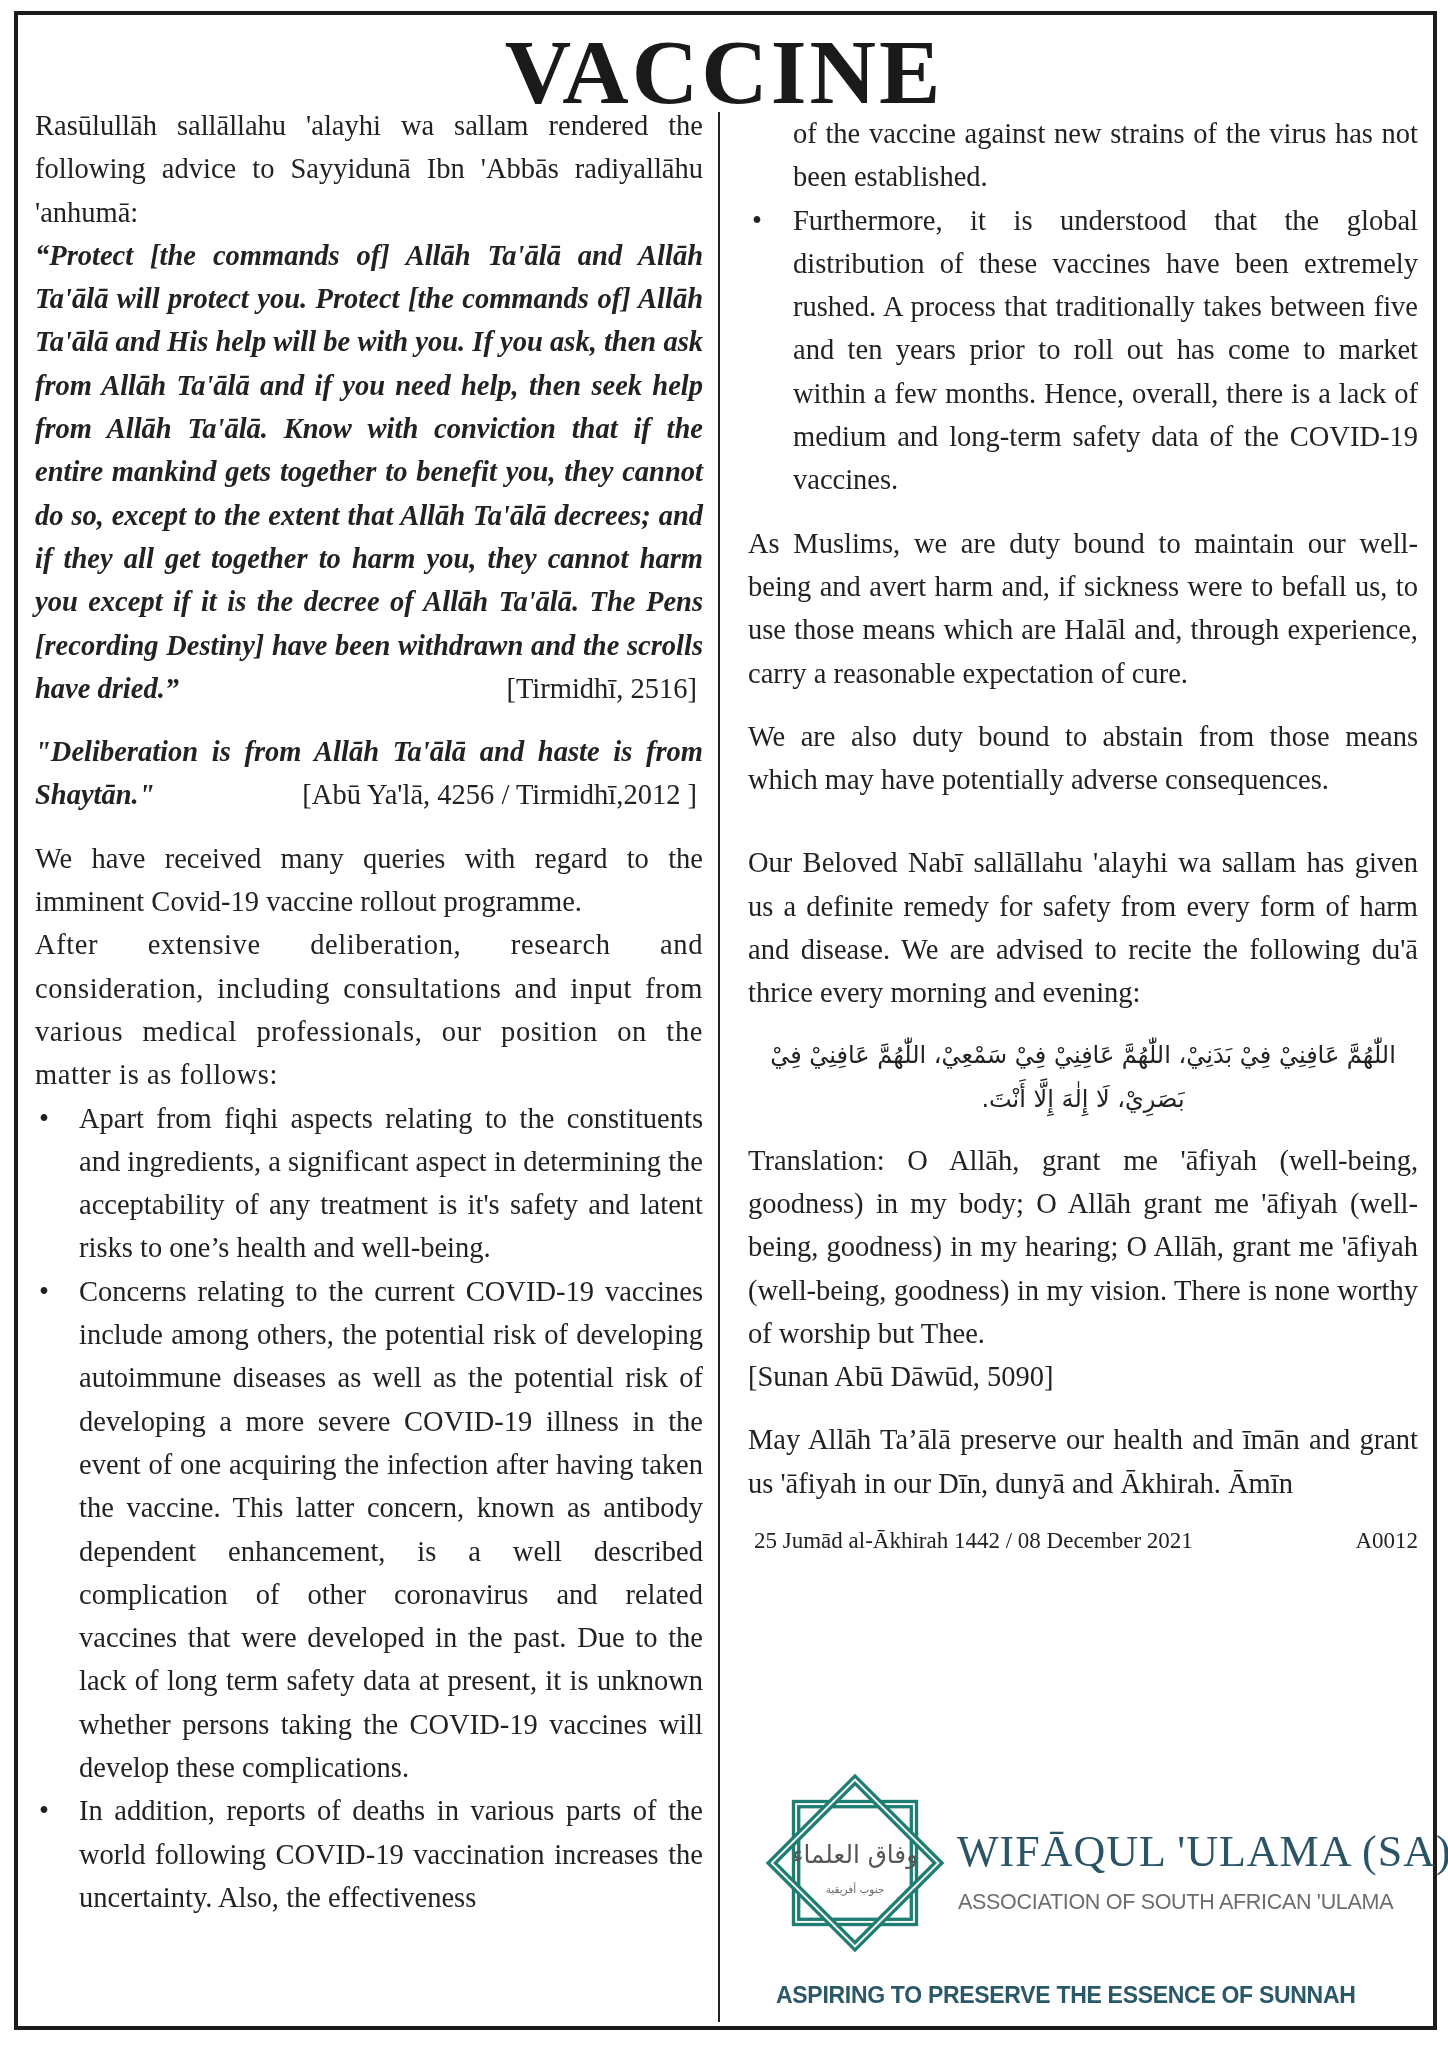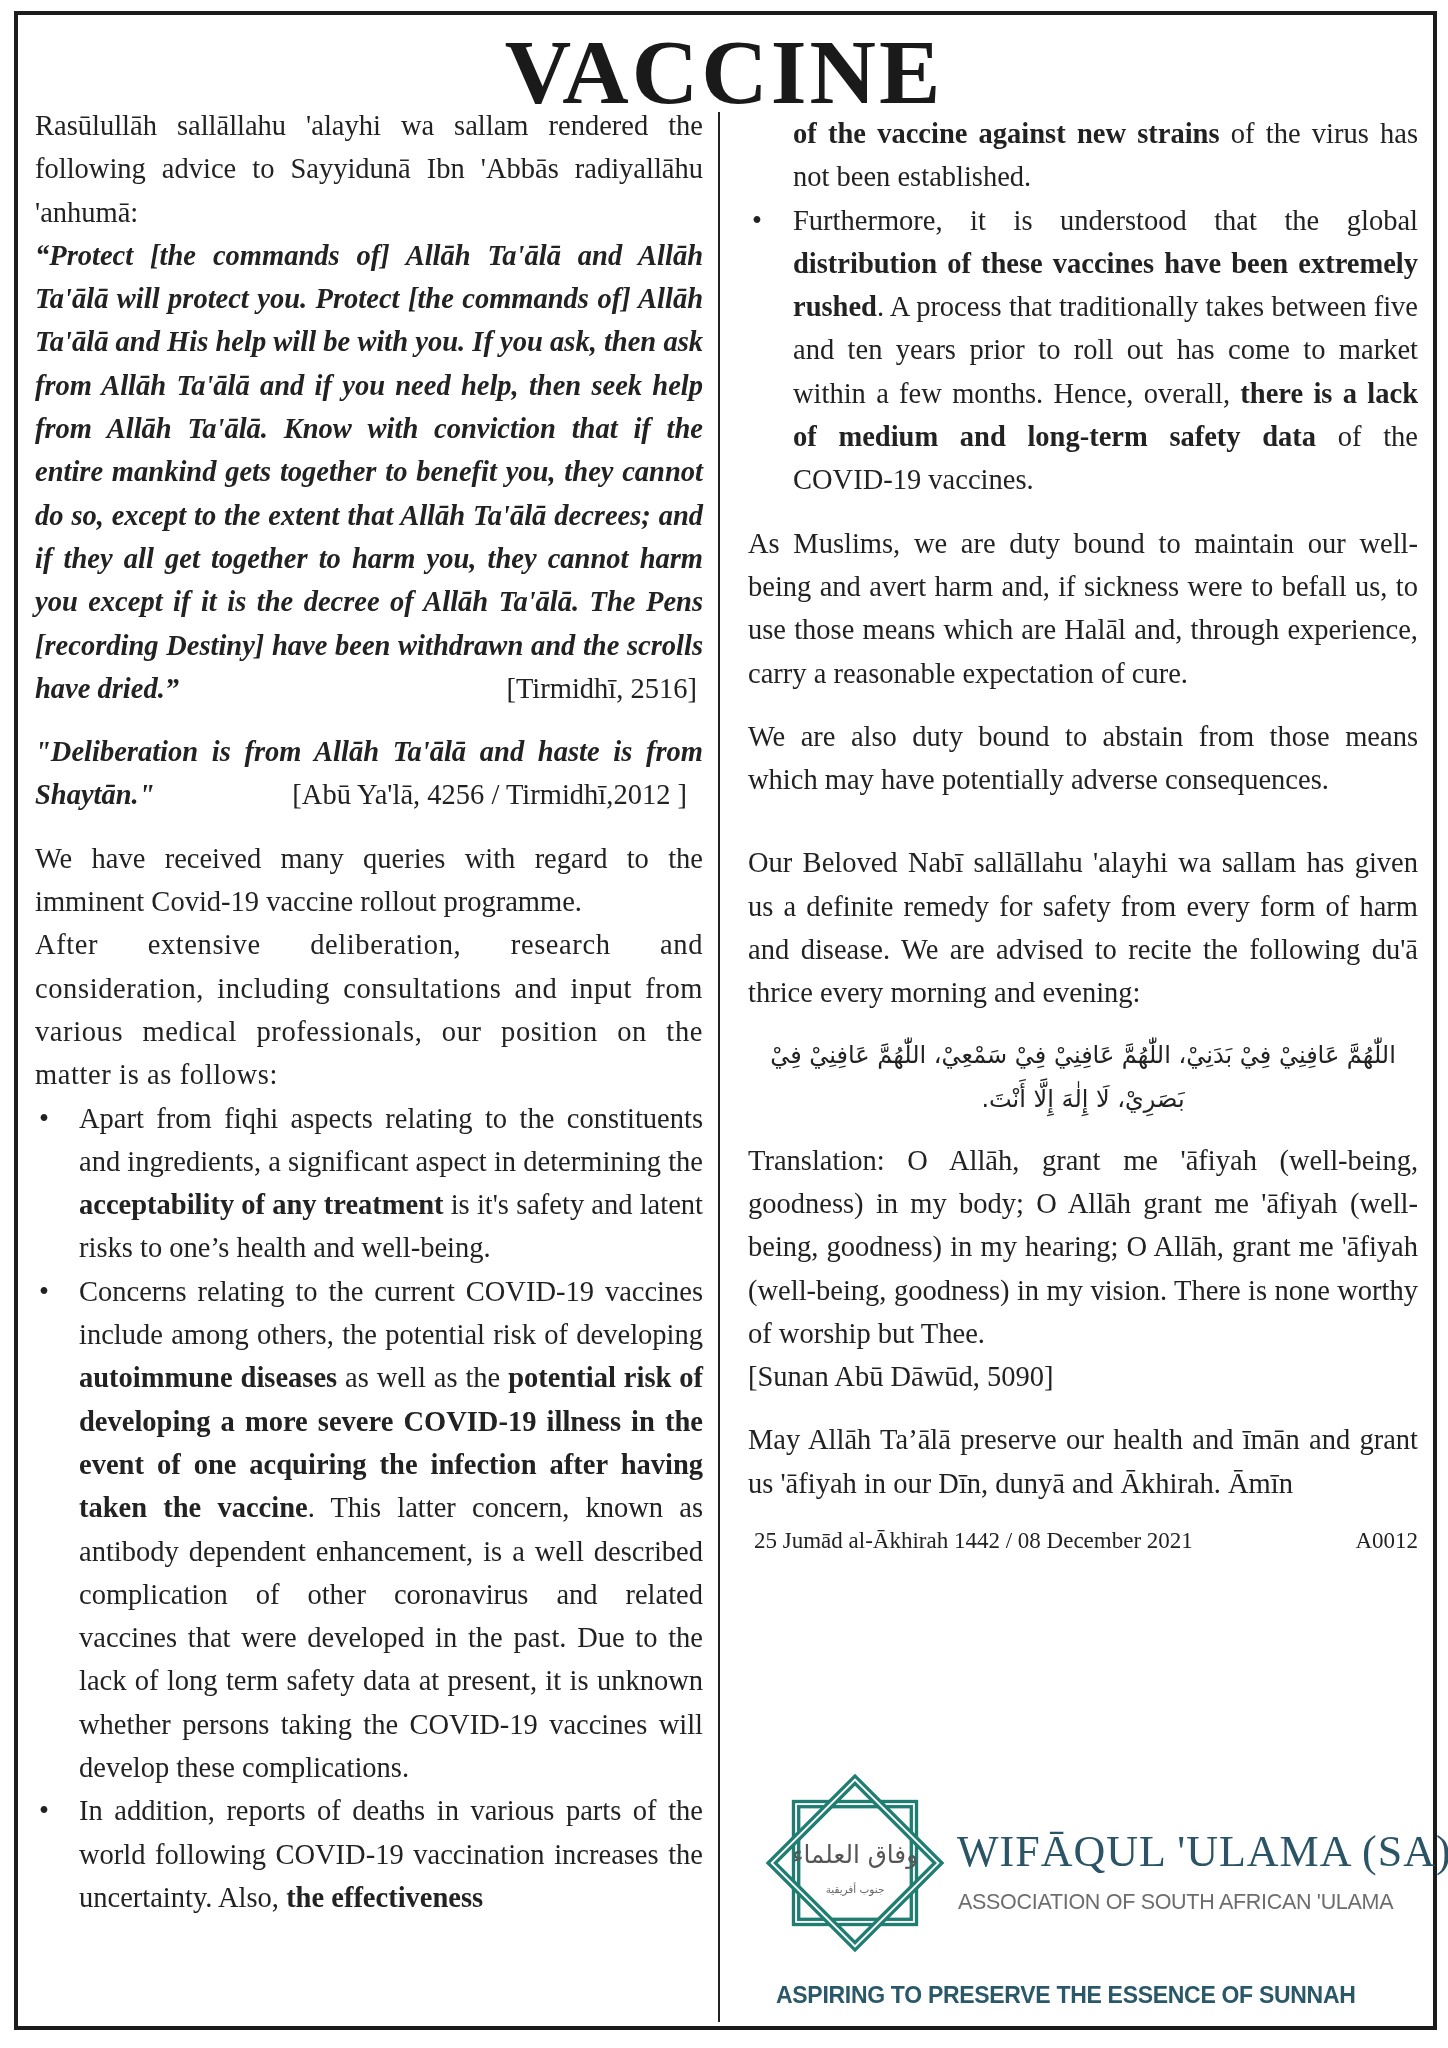--- a/index.html
+++ b/index.html
@@ -12,21 +12,21 @@
            letter-spacing: 3px; line-height: 100px; color: #1a1a1a; }
   .divider { position: absolute; left: 718px; top: 112px; width: 2px; height: 1910px; background: #222; }
   .col { position: absolute; top: 104px; font-family: "Liberation Serif", serif;
          font-size: 28.5px; line-height: 43.3px; color: #222; }
   .col.left { left: 35px; width: 668px; }
   .col.right { left: 748px; width: 670px; top: 112px; }
   .p { margin: 0; text-align: justify; text-align-last: left; }
   .gap { height: 20px; }
   .quote { font-style: italic; font-weight: bold; }
   .ref { font-style: normal; font-weight: normal; float: right; }
-  .b { font-weight: bold; }
+  .b { font-weight: normal; }
   .bullets { margin: 0; padding: 0; list-style: none; }
   .bullets li { position: relative; padding-left: 44px; text-align: justify; }
   .bullets li .dot { position: absolute; left: 4px; top: 0; }
   .bullets li.cont { padding-left: 44px; }
   .right .bullets li { padding-left: 45px; }
   .arabic { direction: rtl; text-align: center; font-family: "DejaVu Sans", sans-serif;
             font-size: 24px; line-height: 44px; margin: 18px 0 18px; color: #222; }
   .source-right { text-align: center; padding-right: 8px; }
   .footer-line { display: flex; justify-content: space-between; font-size: 23px;
                  margin-top: 14px; padding-left: 6px; }
@@ -53,21 +53,21 @@
 
   <p class="p quote">
     <span>“Protect [the commands of] Allāh Ta'ālā and Allāh Ta'ālā will protect you. Protect [the commands of] Allāh Ta'ālā and His help will be with you. If you ask, then ask from Allāh Ta'ālā and if you need help, then seek help from Allāh Ta'ālā. Know with conviction that if the entire mankind gets together to benefit you, they cannot do so, except to the extent that Allāh Ta'ālā decrees; and if they all get together to harm you, they cannot harm you except if it is the decree of Allāh Ta'ālā. The Pens [recording Destiny] have been withdrawn and the scrolls have dried.”</span>
     <span class="ref" style="margin-right:6px;">[Tirmidhī, 2516]</span>
   </p>
   <div style="clear:both"></div>
   <div class="gap"></div>
 
   <p class="p quote">
     <span>"Deliberation is from Allāh Ta'ālā and haste is from Shaytān."</span>
-    <span class="ref" style="margin-right:16px;">[Abū Ya'lā, 4256 / Tirmidhī,2012 ]</span>
+    <span class="ref" style="margin-right:6px;">[Abū Ya'lā, 4256 / Tirmidhī,2012 ]</span>
   </p>
   <div style="clear:both"></div>
   <div class="gap"></div>
 
   <p class="p">We have received many queries with regard to the imminent Covid-19 vaccine rollout programme.</p>
   <p class="p" style="letter-spacing:0.6px;">After extensive deliberation, research and consideration, including consultations and input from various medical professionals, our position on the matter is as follows:</p>
 
   <ul class="bullets">
     <li>
       <span class="dot">•</span>

